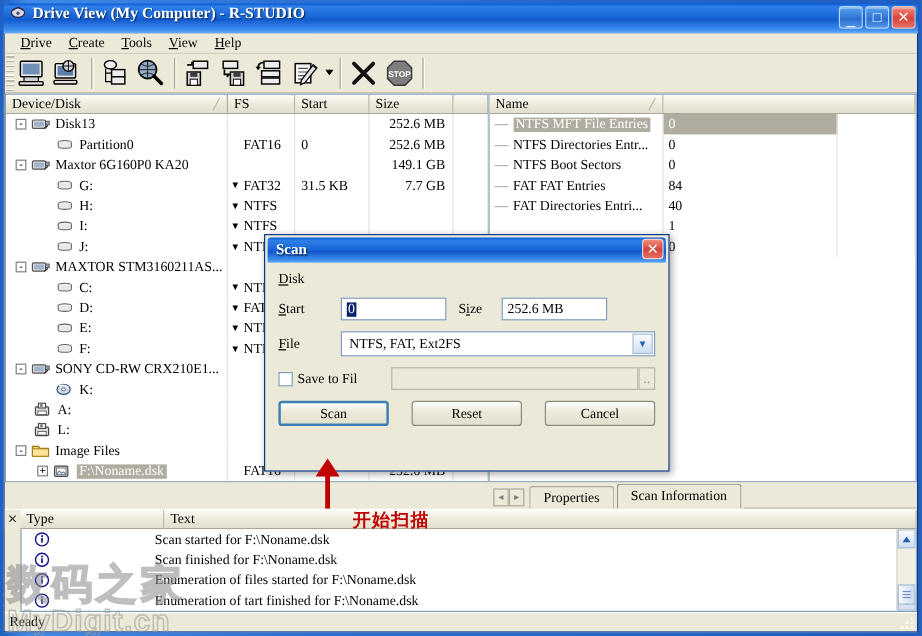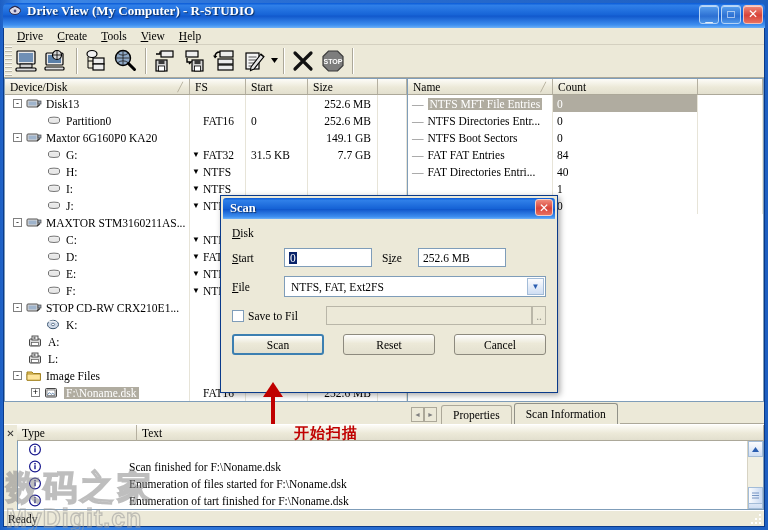--- a/index.html
+++ b/index.html
@@ -645,21 +645,21 @@
             <div class="row">
               <div class="cell namecell" style="width: 185px; padding-left: 8px;">
                 <span class="tg">-</span>
                 <span style="width: 4px; flex: 0 0 auto;"></span>
                 <svg width="16" height="13" viewBox="0 0 16 13" style="flex: 0 0 auto;">
                   <rect x="1" y="3" width="11" height="7" rx="1" fill="#d9d9d9" stroke="#555" stroke-width="1"></rect>
                   <rect x="2.5" y="4.5" width="8" height="4" fill="#9fb4cc"></rect>
                   <path d="M11 10 l3 -2.5" stroke="#333" stroke-width="1.2"></path>
                   <rect x="12" y="4" width="3" height="3" fill="#9aa6b5" stroke="#444" stroke-width=".7"></rect>
                 </svg>
-                <span class="lbl" style="margin-left: 4px;">STOP CD-RW CRX210E1...</span>
+                <span class="lbl" style="margin-left: 4px;">SONY CD-RW CRX210E1...</span>
               </div>
               <div class="cell" style="width: 56px; padding-left: 2px;">
                 <span style="width: 11px; flex: 0 0 auto;"></span>
                 <span></span>
               </div>
               <div class="cell" style="width: 62px; padding-left: 5px;"></div>
               <div class="cell" style="width: 70px; justify-content: flex-end; padding-right: 6px;"></div>
               <div class="cell" style="flex: 1 1 0%;"></div>
             </div>
             <div class="row">
@@ -760,23 +760,20 @@
             </div>
           </div>
       </div>
 
       <div id="rightpane">
         <div class="hdr-row">
           <div class="hdr" style="width:145px">
             <span>Name</span>
             <span class="sortmark">╱</span>
           </div>
-          <div class="hdr" style="width:145px">
-            <span>Count</span>
-            </div>
           <div class="hdr" style="flex:1"></div>
         </div>
         <div id="right-rows">
             <div class="row">
               <div class="cell" style="width: 145px; padding-left: 4px;">
                 <span style="color: rgb(128, 128, 128); margin-right: 4px;">—</span>
                 <span style="background: rgb(176, 172, 160); color: rgb(255, 255, 255); padding: 0px 2px;">NTFS MFT File Entries</span>
               </div>
               <div class="cell" style="width: 145px; padding-left: 4px; background: rgb(176, 172, 160); color: rgb(255, 255, 255);">0</div>
               <div class="cell" style="flex: 1 1 0%;"></div>
@@ -865,20 +862,21 @@
         <div style="flex:1; position:relative; overflow:hidden;">
           <div id="log-rows">
               <div class="logrow">
                 <div style="width: 107px; display: flex; align-items: center; padding-left: 10px;">
                   <svg width="16" height="13" viewBox="0 0 16 13" style="flex: 0 0 auto;">
                     <circle cx="7" cy="6.5" r="5.4" fill="#fff" stroke="#16168c" stroke-width="1.2"></circle>
                     <rect x="6.3" y="5.2" width="1.4" height="4" fill="#16168c"></rect>
                     <rect x="6.3" y="3" width="1.4" height="1.5" fill="#16168c"></rect>
                   </svg>
                 </div>
+                <div style="flex: 1 1 0%; padding-left: 4px;">Scan started for F:\Noname.dsk</div>
               </div>
               <div class="logrow">
                 <div style="width: 107px; display: flex; align-items: center; padding-left: 10px;">
                   <svg width="16" height="13" viewBox="0 0 16 13" style="flex: 0 0 auto;">
                     <circle cx="7" cy="6.5" r="5.4" fill="#fff" stroke="#16168c" stroke-width="1.2"></circle>
                     <rect x="6.3" y="5.2" width="1.4" height="4" fill="#16168c"></rect>
                     <rect x="6.3" y="3" width="1.4" height="1.5" fill="#16168c"></rect>
                   </svg>
                 </div>
                 <div style="flex: 1 1 0%; padding-left: 4px;">Scan finished for F:\Noname.dsk</div>

